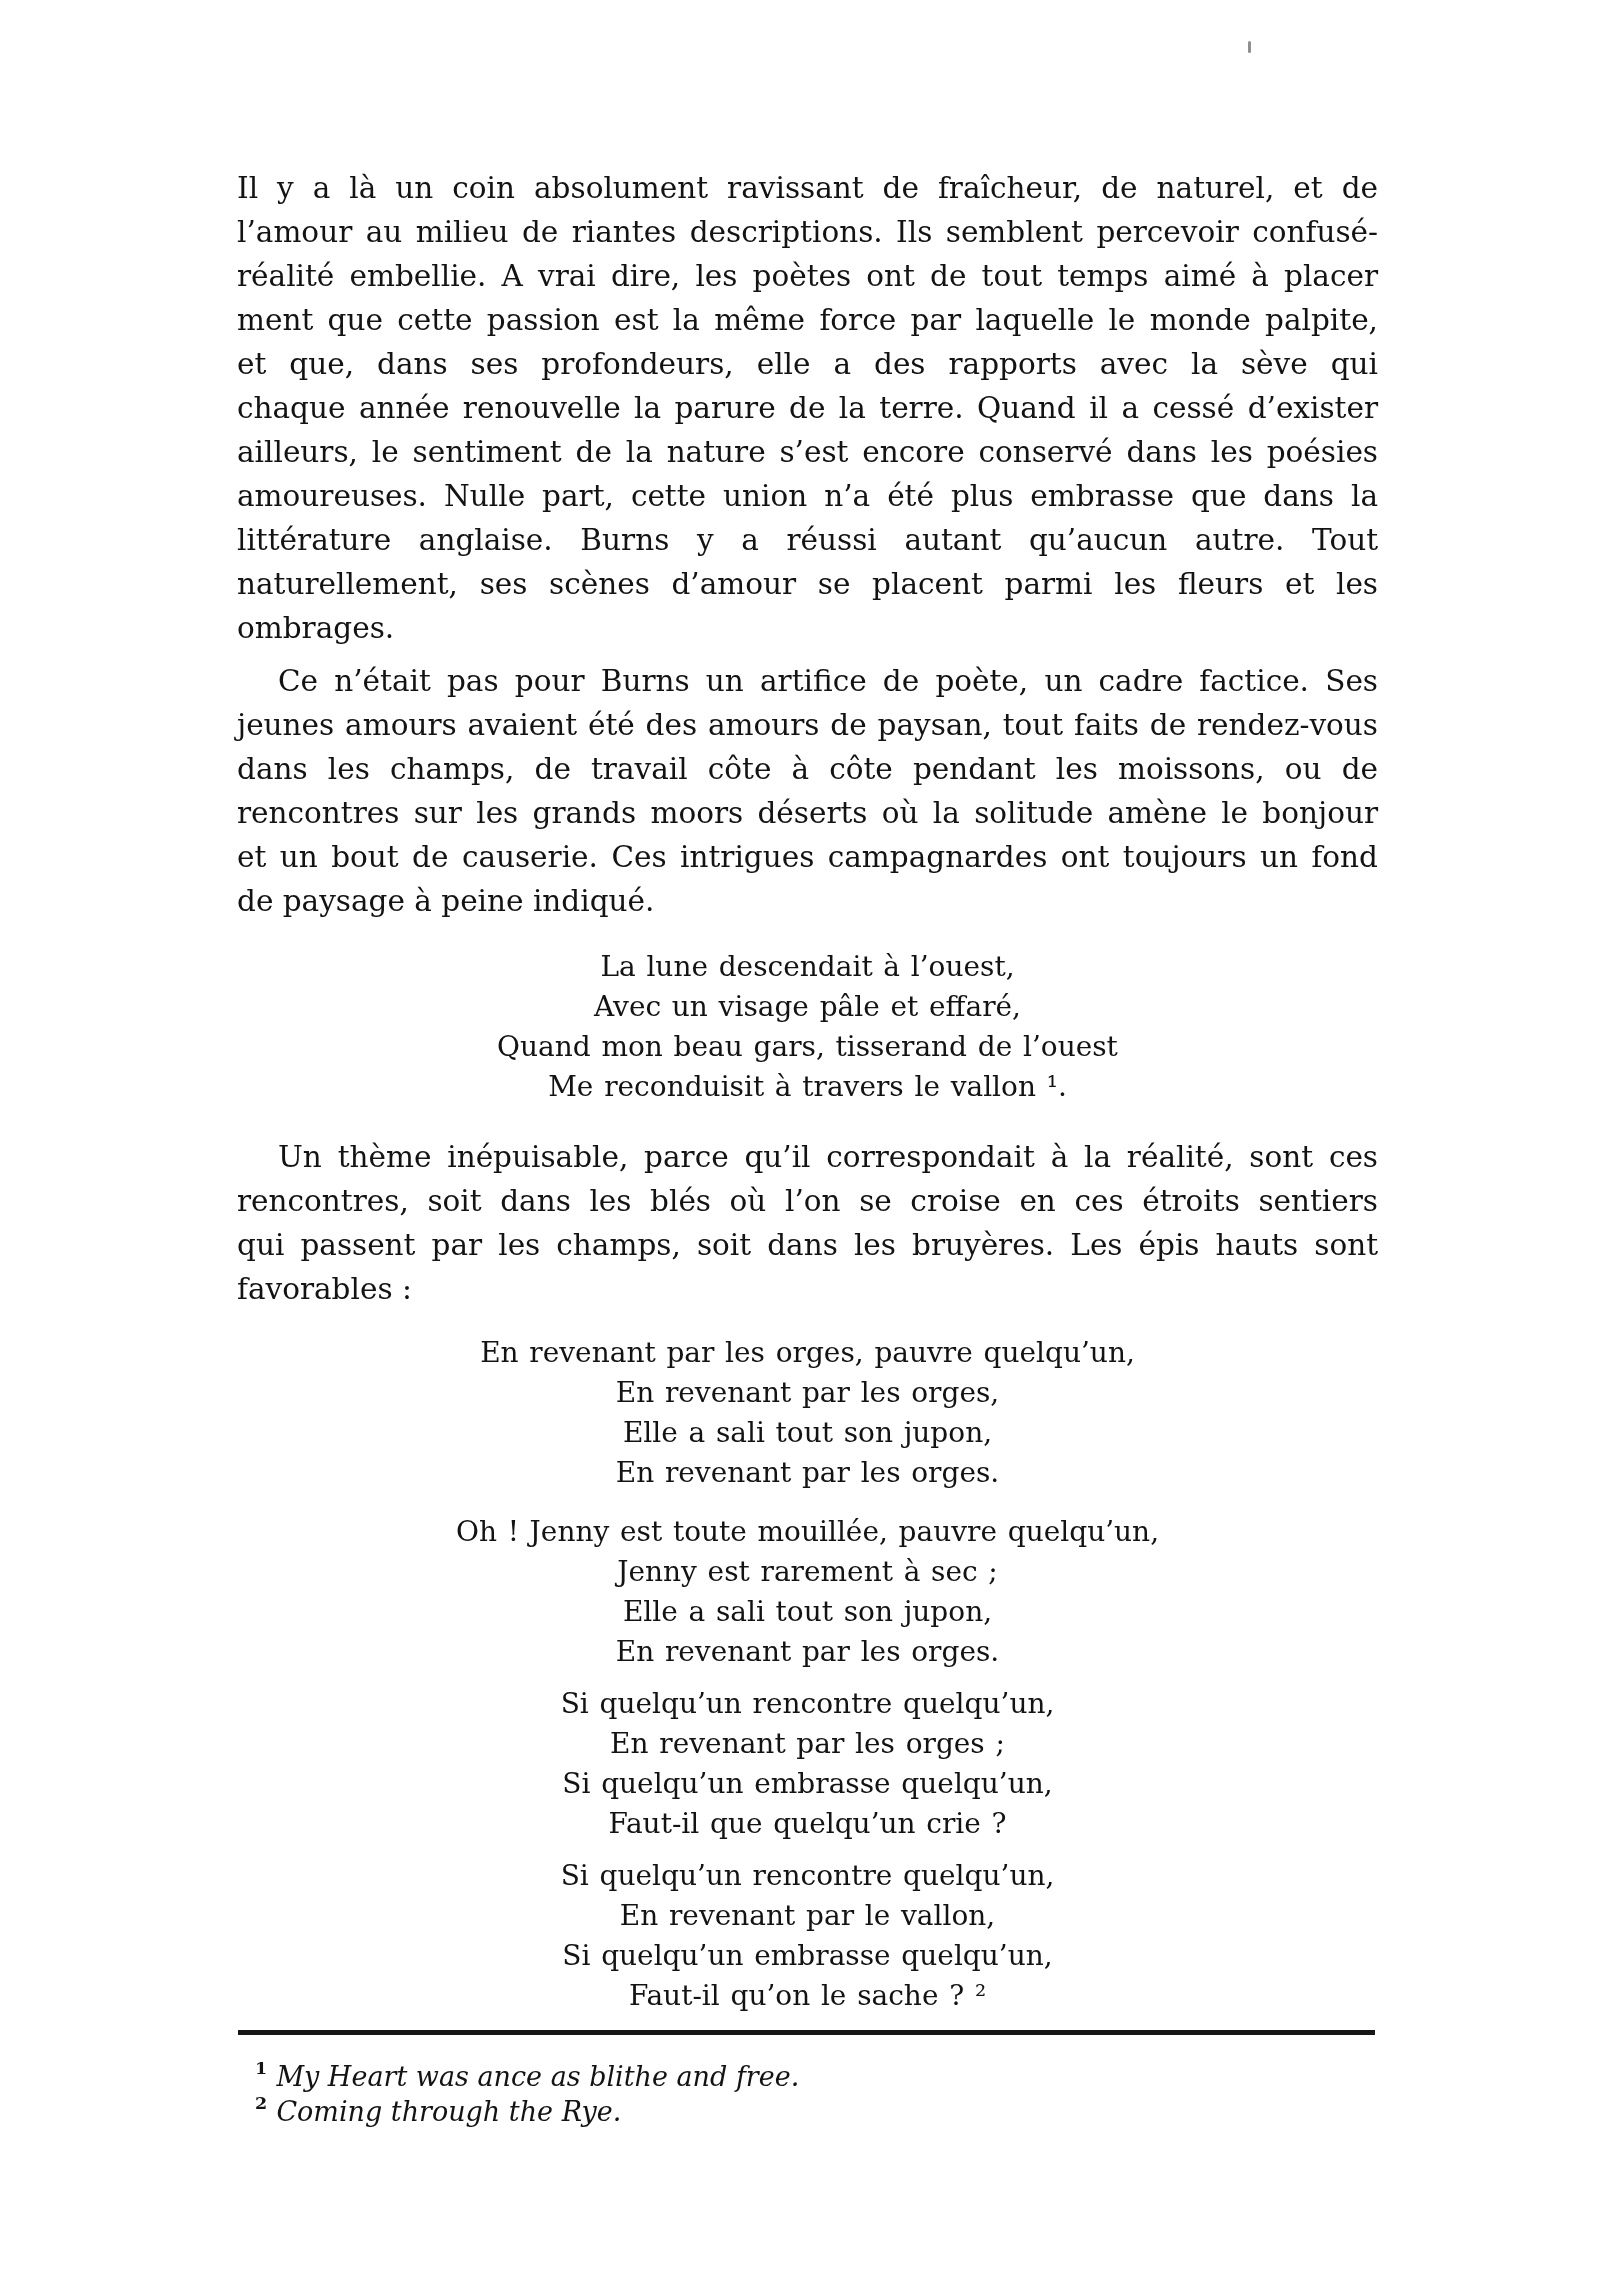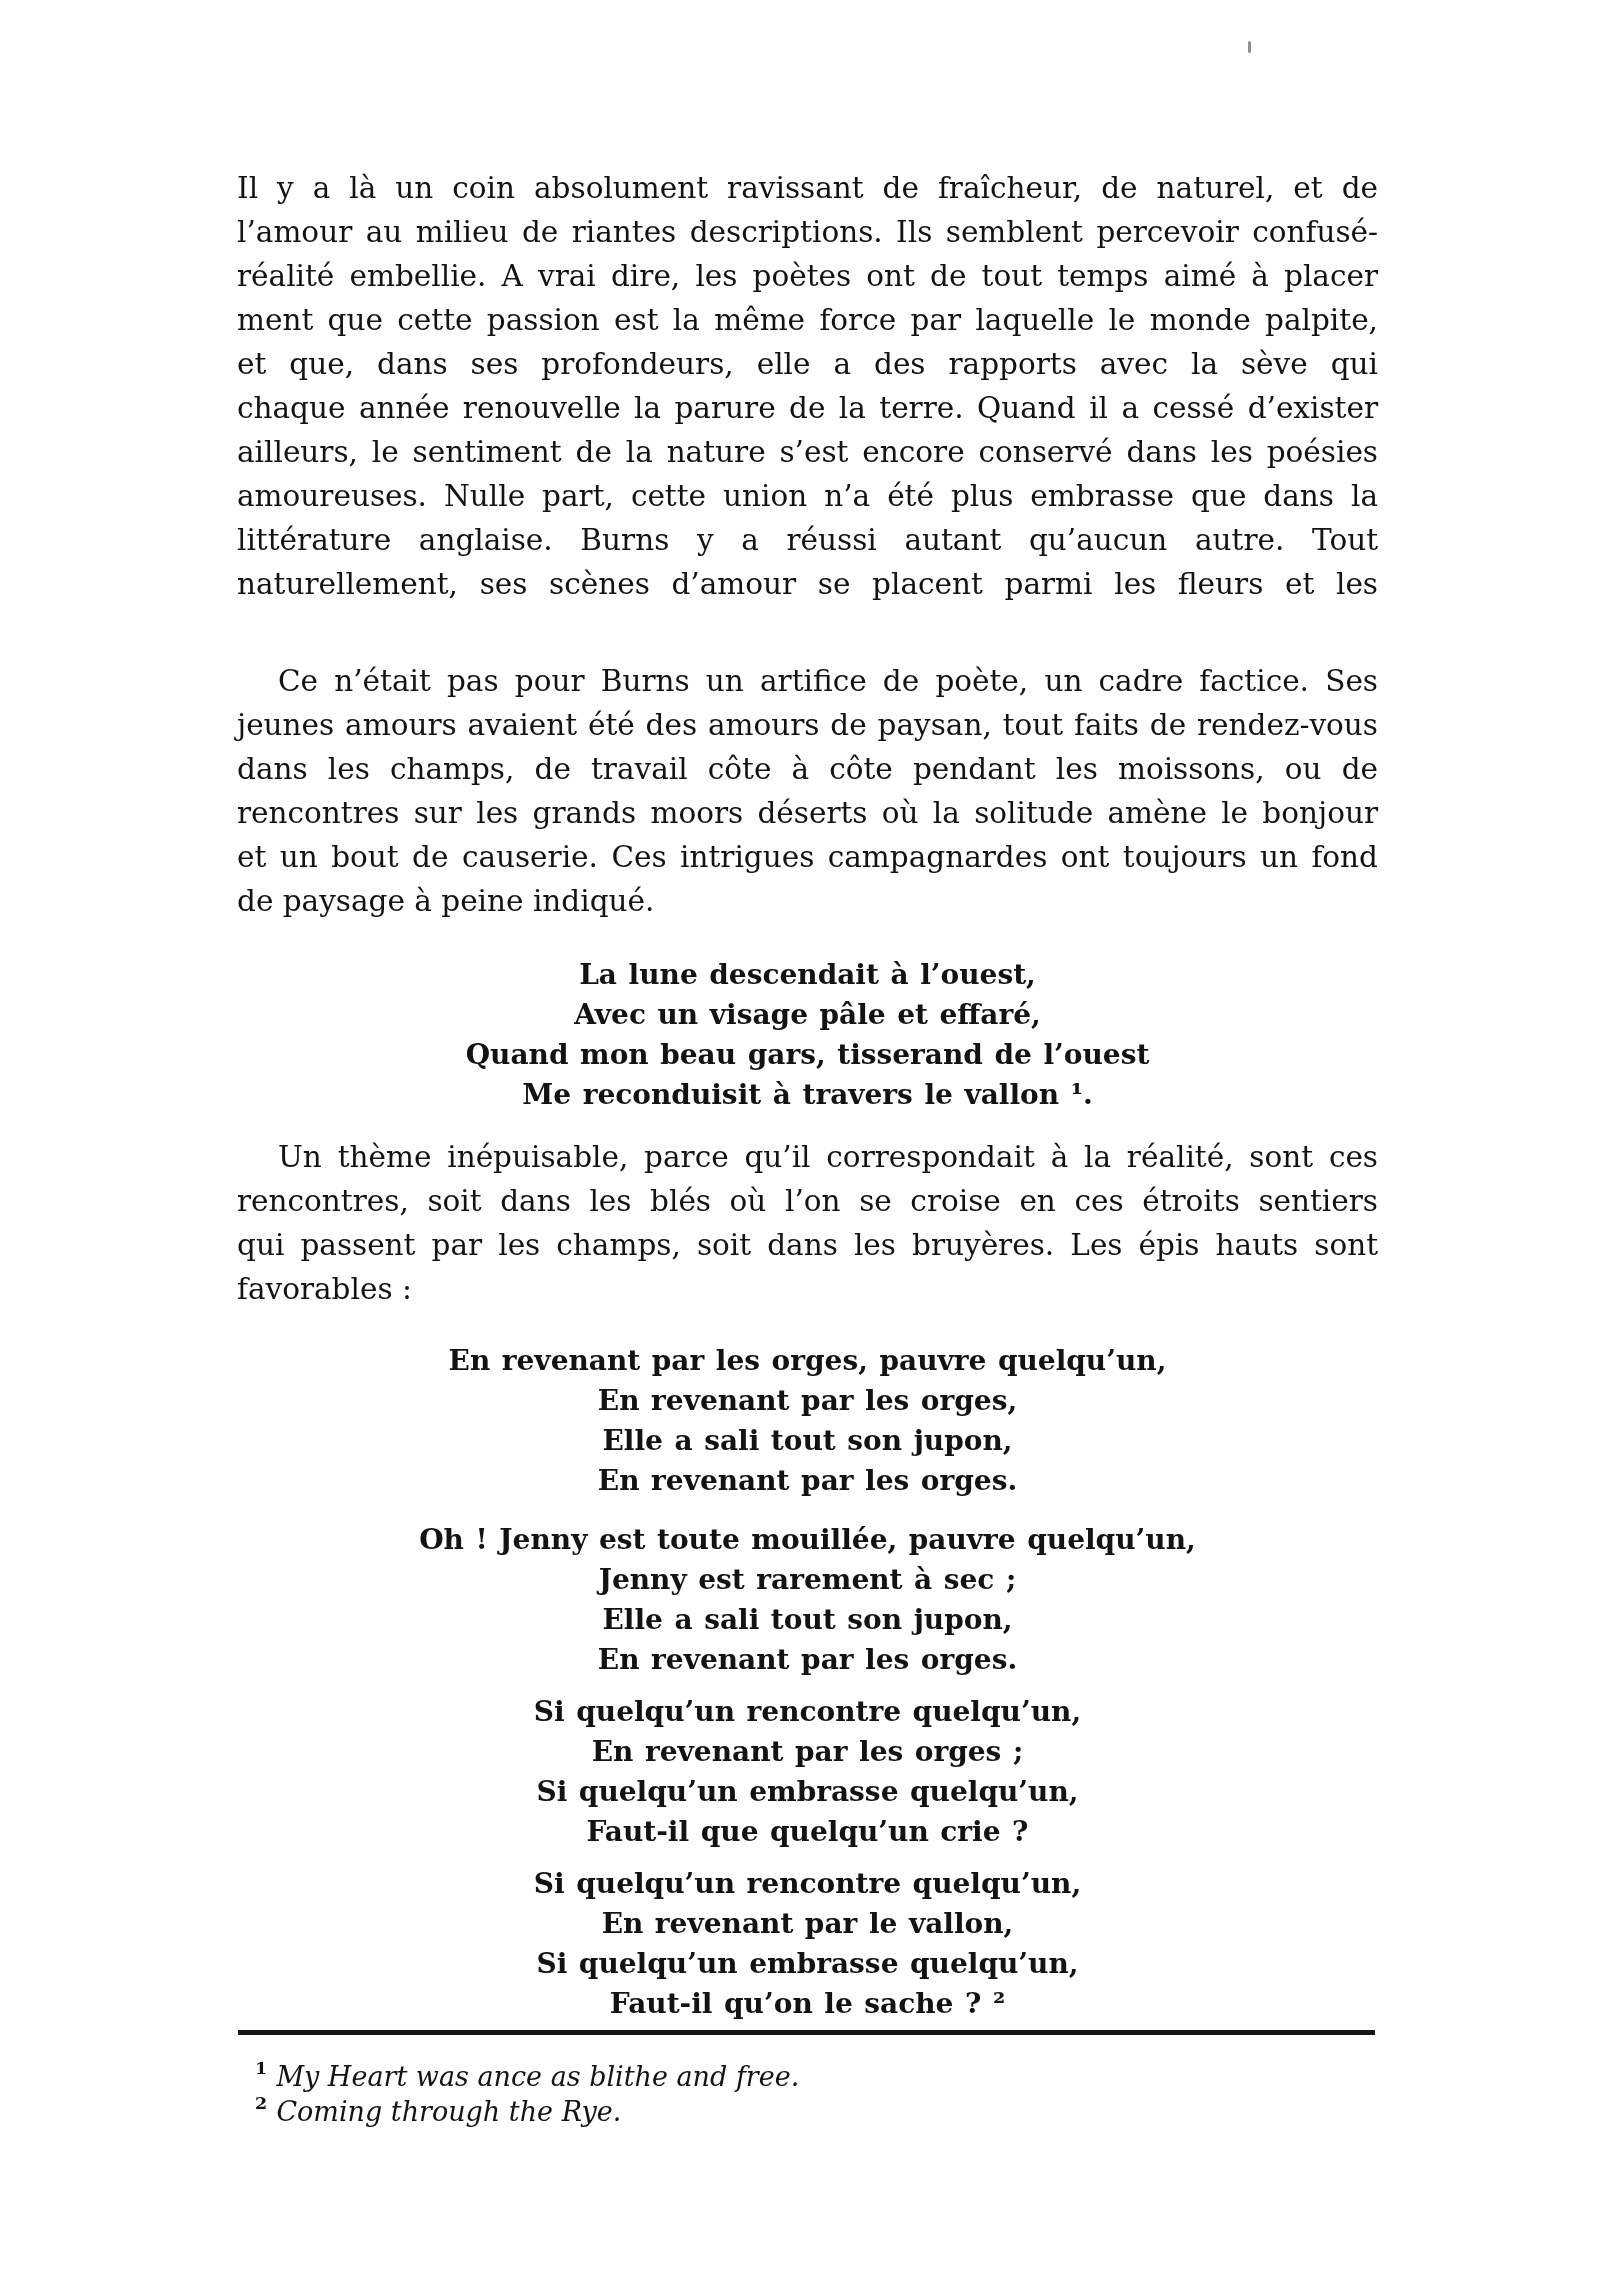--- a/index.html
+++ b/index.html
@@ -47,21 +47,21 @@
     text-align-last:justify;
     -moz-text-align-last:justify;
     white-space:nowrap;
   }
   .para .tline.last{
     text-align:left;
     text-align-last:left;
     -moz-text-align-last:left;
   }
   .para.indent .tline.first{text-indent:41px;}
-  .stanza{font-size:28px;font-weight:700;margin-top:8px;}
+  .stanza{font-size:28px;font-weight:400;}
   .stanza .tline{
     height:40px;
     line-height:40px;
     text-align:center;
     word-spacing:1.8px;
     white-space:nowrap;
   }
   .p1{top:166px;}
   .p2{top:659px;}
   .s1{top:947px;}
@@ -109,20 +109,21 @@
       <div class="tline first">Il y a là un coin absolument ravissant de fraîcheur, de naturel, et de</div>
       <div class="tline">l’amour au milieu de riantes descriptions. Ils semblent percevoir confusé-</div>
       <div class="tline">réalité embellie. A vrai dire, les poètes ont de tout temps aimé à placer</div>
       <div class="tline">ment que cette passion est la même force par laquelle le monde palpite,</div>
       <div class="tline">et que, dans ses profondeurs, elle a des rapports avec la sève qui</div>
       <div class="tline">chaque année renouvelle la parure de la terre. Quand il a cessé d’exister</div>
       <div class="tline">ailleurs, le sentiment de la nature s’est encore conservé dans les poésies</div>
       <div class="tline">amoureuses. Nulle part, cette union n’a été plus embrasse que dans la</div>
       <div class="tline">littérature anglaise. Burns y a réussi autant qu’aucun autre. Tout</div>
       <div class="tline">naturellement, ses scènes d’amour se placent parmi les fleurs et les</div>
+      <div class="tline last">ombrages.</div>
     </div>
 
   <div class="para p2 indent">
       <div class="tline first">Ce n’était pas pour Burns un artifice de poète, un cadre factice. Ses</div>
       <div class="tline">jeunes amours avaient été des amours de paysan, tout faits de rendez-vous</div>
       <div class="tline">dans les champs, de travail côte à côte pendant les moissons, ou de</div>
       <div class="tline">rencontres sur les grands moors déserts où la solitude amène le bonjour</div>
       <div class="tline">et un bout de causerie. Ces intrigues campagnardes ont toujours un fond</div>
       <div class="tline last">de paysage à peine indiqué.</div>
     </div>

